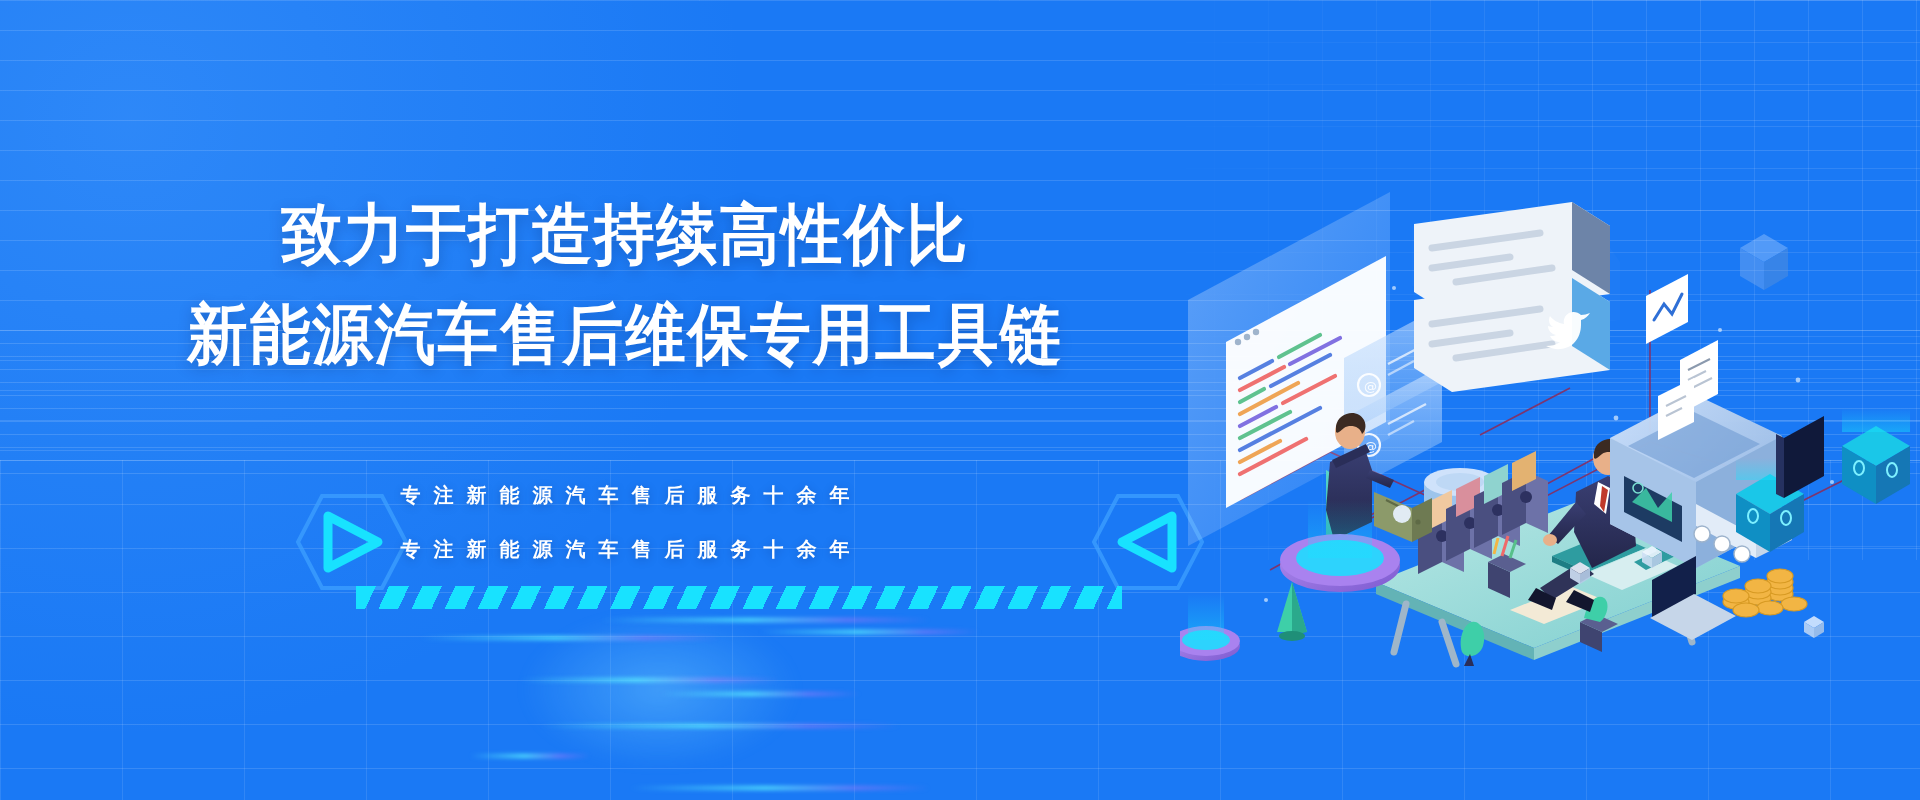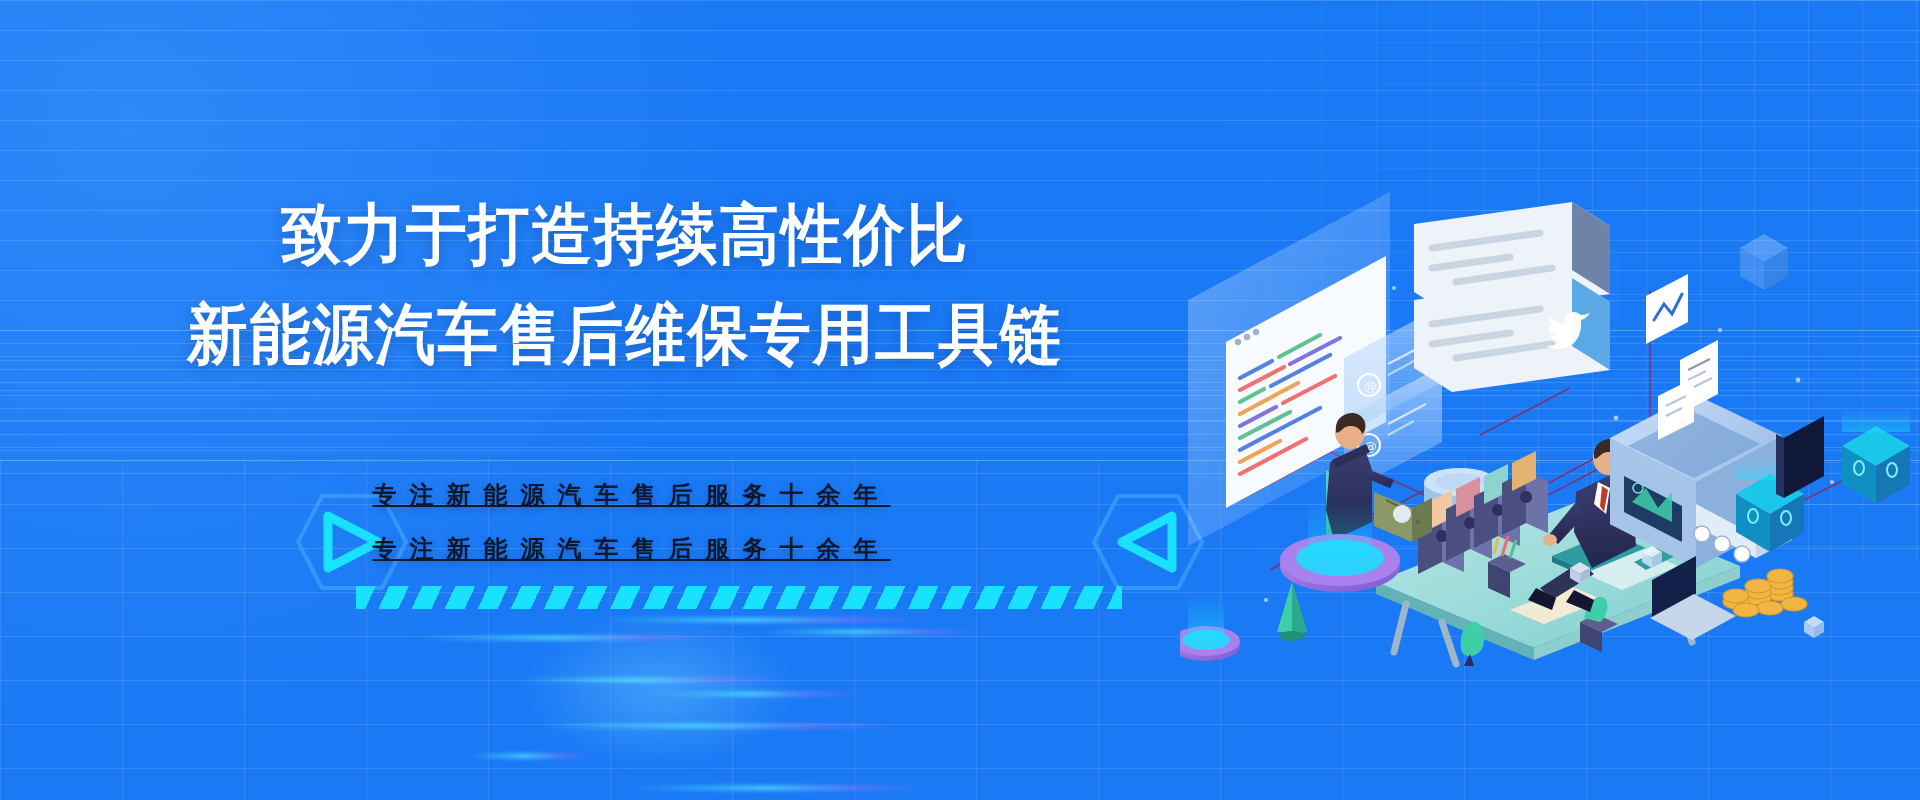--- a/index.html
+++ b/index.html
@@ -96,25 +96,24 @@
     color:#ffffff; font-weight:900; letter-spacing:2px;
     font-family:"DejaVu Sans","Liberation Sans",sans-serif;
     text-shadow:0 4px 14px rgba(0,30,90,.28);
     transform:scaleX(.92);
   }
   #headline-1{ top:196px; font-size:66px; line-height:78px; }
   #headline-2{ top:296px; font-size:66px; line-height:78px; }
 
   .subline{
     position:absolute; left:0; width:1250px; text-align:center;
-    color:#0f172a; font-weight:700; font-size:24px; line-height:46px;
+    color:#ffffff; font-weight:700; font-size:20px; line-height:46px;
     letter-spacing:13px; text-indent:13px;
     font-family:"DejaVu Sans","Liberation Sans",sans-serif;
     text-shadow:0 2px 8px rgba(0,30,90,.25);
-    text-decoration:underline;
   }
   #subline-1{ top:472px; }
   #subline-2{ top:526px; }
 
   
   .side-mark{ position:absolute; width:120px; height:104px; }
   #side-mark-left{  left:292px;  top:490px; }
   #side-mark-right{ left:1088px; top:490px; transform:scaleX(-1); }
 
   

